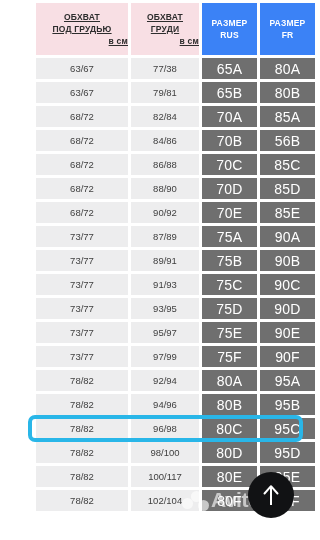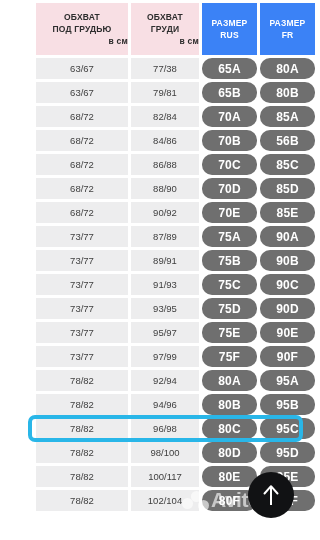--- a/index.html
+++ b/index.html
@@ -48,20 +48,21 @@
     text-align: center;
     font-weight: bold;
     letter-spacing: 0.2px;
   }
   th.spacer { background: transparent; }
   th.h-light {
     background: #f8dfe4;
     color: #2d2d2d;
     font-size: 8.5px;
     line-height: 12px;
+    text-decoration: underline;
   }
   th.h-pink {
     background: #3b82f6;
     color: #ffffff;
     font-size: 8.5px;
     line-height: 12px;
   }
   th .hl1 { display: block; }
   th .hl2 { display: block; }
   th .hl3 { display: block; text-align: right; }
@@ -77,24 +78,23 @@
   td.spacer { background: transparent; }
   td.cell-light {
     background: #ededee;
     color: #404040;
     font-size: 9.5px;
     text-align: center;
   }
   td.cell-dark {
     background: #6f6f6f;
     color: #ffffff;
-    font-size: 12px;
-    font-weight: bold;
+    font-size: 14px;
+    font-weight: normal;
     letter-spacing: 0.2px;
-    border-radius: 10px;
   }
 
   
   .row-highlight {
     position: absolute;
     left: 28px;
     width: 275px;
     height: 27px;
     border: 4px solid #29b6e8;
     border-radius: 7px;

